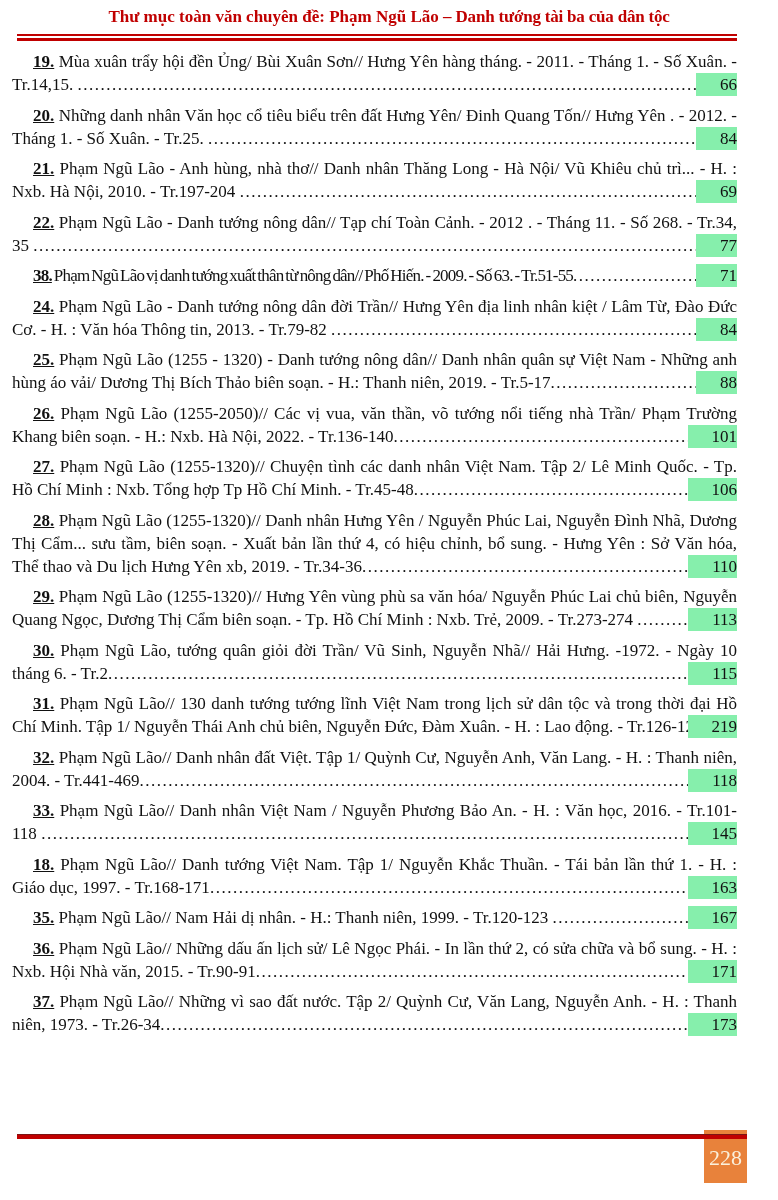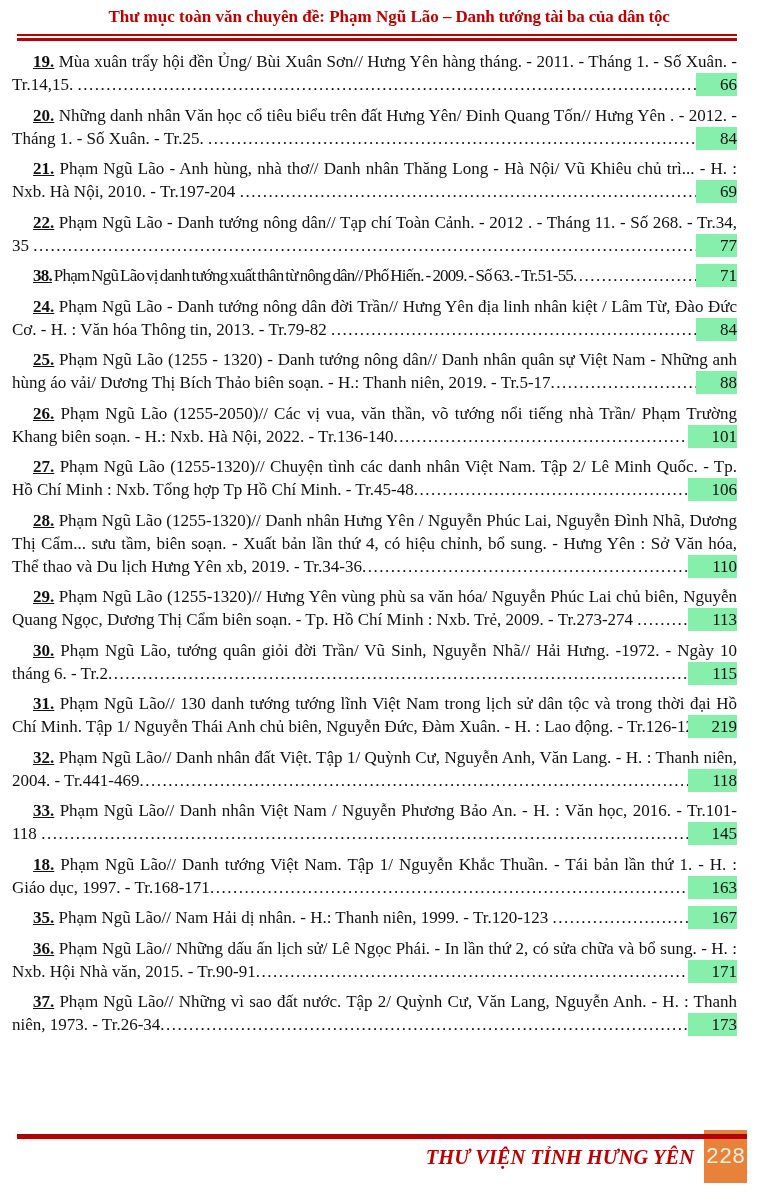--- a/index.html
+++ b/index.html
@@ -72,21 +72,20 @@
   .footer-page {
     position: absolute;
     right: 31px; top: 0;
     width: 43px; height: 53px;
     background: #e8823b;
     color: #faf0dc;
     font-size: 22px;
     text-align: center;
     line-height: 56px;
     z-index: 1;
-    font-family: Liberation Mono, monospace;
   }
 </style>
 </head>
 <body>
 
 <div class="page-title">
   <span class="t1">Thư mục toàn văn chuyên đề: Phạm Ngũ Lão –</span>
   <span class="t2">Danh tướng tài ba của dân tộc</span>
 </div>
 
@@ -109,15 +108,14 @@
     <p class="entry"><b class="num">32.</b><span class="txt"> Phạm Ngũ Lão// Danh nhân đất Việt. Tập 1/ Quỳnh Cư, Nguyễn Anh, Văn Lang. - H. : Thanh niên, 2004. - Tr.441-469</span><span class="dots">.......................................................................................................</span><span class="pg">118</span></p>
     <p class="entry"><b class="num">33.</b><span class="txt"> Phạm Ngũ Lão// Danh nhân Việt Nam / Nguyễn Phương Bảo An. - H. : Văn học, 2016. - Tr.101-118 </span><span class="dots">.........................................................................................................................</span><span class="pg">145</span></p>
     <p class="entry"><b class="num">18.</b><span class="txt"> Phạm Ngũ Lão// Danh tướng Việt Nam. Tập 1/ Nguyễn Khắc Thuần. - Tái bản lần thứ 1. - H. : Giáo dục, 1997. - Tr.168-171</span><span class="dots">...........................................................................................</span><span class="pg">163</span></p>
     <p class="entry"><b class="num">35.</b><span class="txt"> Phạm Ngũ Lão// Nam Hải dị nhân. - H.: Thanh niên, 1999. - Tr.120-123 </span><span class="dots">................................</span><span class="pg">167</span></p>
     <p class="entry"><b class="num">36.</b><span class="txt"> Phạm Ngũ Lão// Những dấu ấn lịch sử/ Lê Ngọc Phái. - In lần thứ 2, có sửa chữa và bổ sung. - H. : Nxb. Hội Nhà văn, 2015. - Tr.90-91</span><span class="dots">...................................................................................</span><span class="pg">171</span></p>
     <p class="entry"><b class="num">37.</b><span class="txt"> Phạm Ngũ Lão// Những vì sao đất nước. Tập 2/ Quỳnh Cư, Văn Lang, Nguyễn Anh. - H. : Thanh niên, 1973. - Tr.26-34</span><span class="dots">....................................................................................................</span><span class="pg">173</span></p>
   </div>
 
 <div class="footer">
   <div class="footer-rule"></div>
-  <div class="footer-name">THƯ VIỆN TỈNH HƯNG YÊN</div>
   <div class="footer-page">228</div>
 </div>
 
 </body></html>

